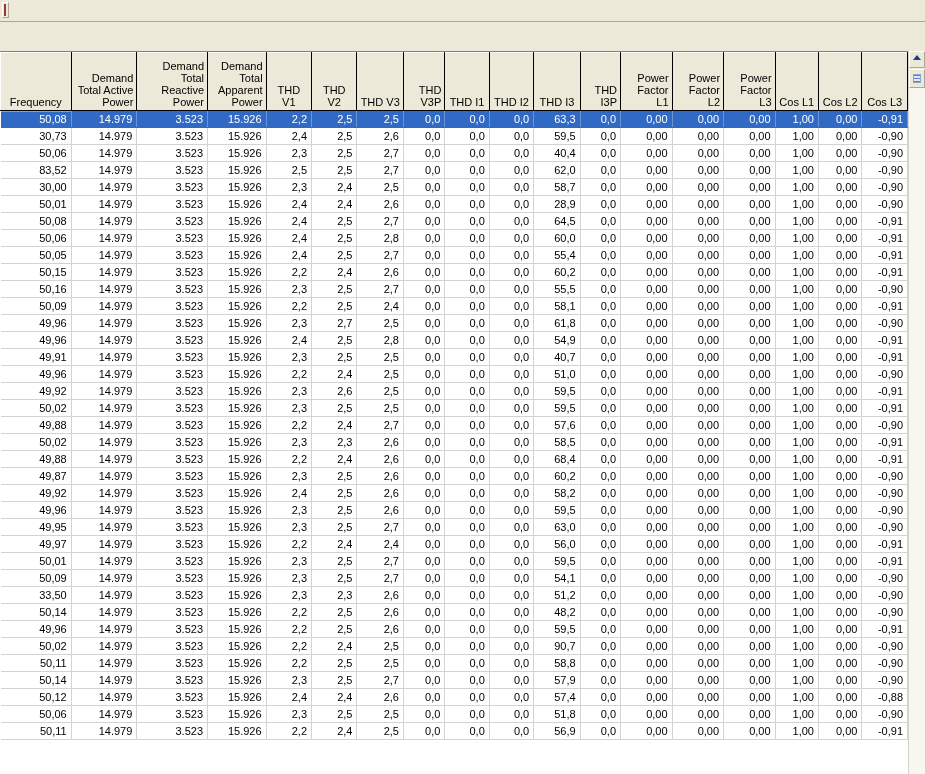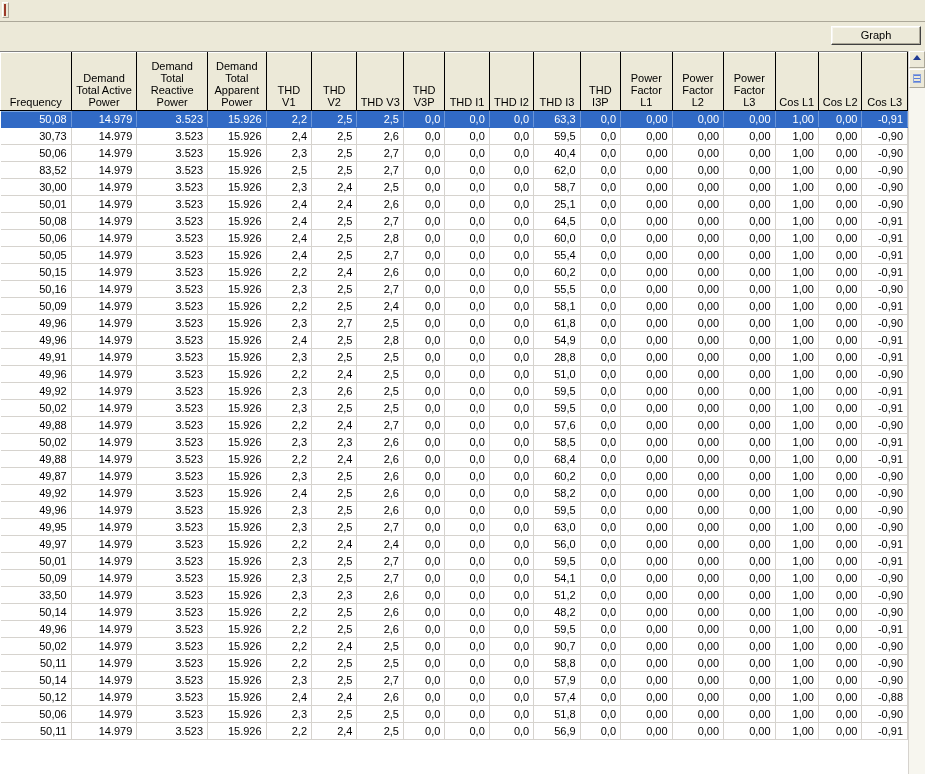--- a/index.html
+++ b/index.html
@@ -92,20 +92,21 @@
   table.grid thead th {
     background: #ece9d8;
     border-right: 1px solid #000000;
     border-bottom: 1px solid #000000;
     border-top: 1px solid #ffffff;
     color: #000000;
     font-weight: normal;
     font-size: 11px;
     height: 58px;
     padding: 0 3px 2px 3px;
+    text-align: right;
     vertical-align: bottom;
     line-height: 12px;
     box-sizing: border-box;
     overflow: hidden;
     white-space: normal;
   }
   table.grid thead th.c-narrow { text-align: center; }
   table.grid thead th:first-child { border-left: 1px solid #ffffff; text-align: center; }
 
   
@@ -188,23 +189,20 @@
 </style>
 </head>
 <body>
 
 <div id="app">
 
   <div class="toolbar">
     <div class="toolbar-grip"></div>
   </div>
 
-  <div class="cmd-band">
-    <button class="graph-button">Graph</button>
-  </div>
 
   <div class="grid-frame">
     <table class="grid">
       <colgroup id="grid-colgroup">
           <col style="width: 70px;">
           <col style="width: 65px;">
           <col style="width: 70px;">
           <col style="width: 58px;">
           <col style="width: 45px;">
           <col style="width: 45px;">
@@ -348,21 +346,21 @@
             <td>50,01</td>
             <td>14.979</td>
             <td>3.523</td>
             <td>15.926</td>
             <td>2,4</td>
             <td>2,4</td>
             <td>2,6</td>
             <td>0,0</td>
             <td>0,0</td>
             <td>0,0</td>
-            <td>25,1</td>
+            <td>28,9</td>
             <td>0,0</td>
             <td>0,00</td>
             <td>0,00</td>
             <td>0,00</td>
             <td>1,00</td>
             <td>0,00</td>
             <td>-0,90</td>
           </tr>
           <tr>
             <td>50,08</td>
@@ -528,21 +526,21 @@
             <td>49,91</td>
             <td>14.979</td>
             <td>3.523</td>
             <td>15.926</td>
             <td>2,3</td>
             <td>2,5</td>
             <td>2,5</td>
             <td>0,0</td>
             <td>0,0</td>
             <td>0,0</td>
-            <td>28,8</td>
+            <td>40,7</td>
             <td>0,0</td>
             <td>0,00</td>
             <td>0,00</td>
             <td>0,00</td>
             <td>1,00</td>
             <td>0,00</td>
             <td>-0,91</td>
           </tr>
           <tr>
             <td>49,96</td>

